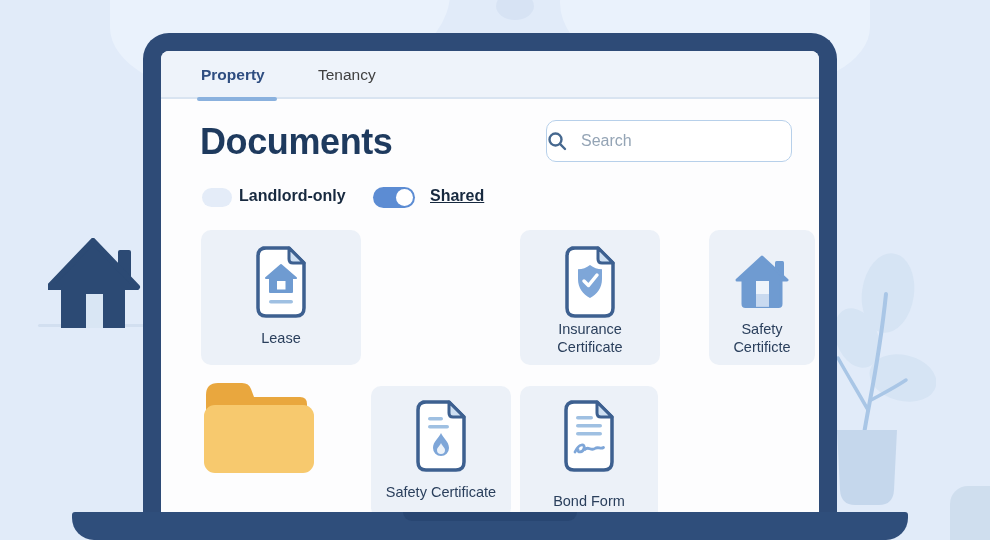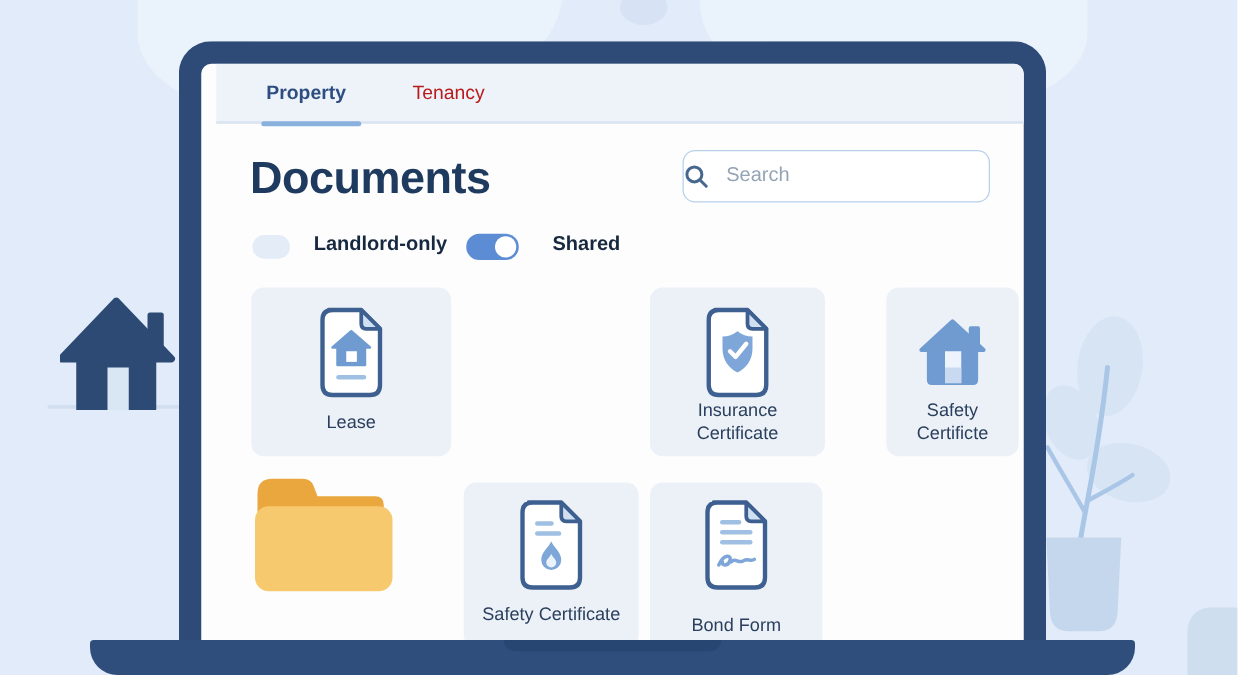--- a/index.html
+++ b/index.html
@@ -22,45 +22,45 @@
   
   .plant-svg { position:absolute; left:824px; top:242px; }
 
   
   .laptop { position:absolute; left:143px; top:33px; width:694px; height:507px;
             background:#2e4b77; border:18px solid #2e4b77; border-bottom:0;
             border-radius:26px 26px 0 0; z-index:2; }
   .screen { position:relative; width:658px; height:489px; background:#fdfdfe;
             border-radius:8px 8px 0 0; overflow:hidden; }
 
-  .tabbar { position:absolute; left:12px; top:0; width:658px; height:48px; background:#eef3fa;
+  .tabbar { position:absolute; left:0; top:0; width:658px; height:48px; background:#eef3fa;
             border-bottom:2px solid #d9e4f1; }
   .tab { position:absolute; top:0; height:48px; display:flex; align-items:center;
-         font-size:15.5px; font-weight:700; color:#b91c1c; cursor:pointer; }
+         font-size:15.5px; font-weight:700; color:#404040; cursor:pointer; }
   .tab.active { color:#2e4d80; }
   .tab-property { left:40px; }
   .tab-tenancy { left:157px; font-weight:400; }
   .tab-underline { position:absolute; left:-4px; bottom:-2px; width:80px; height:4px;
                    background:#8ab1de; border-radius:2px; }
 
   .title { position:absolute; left:39px; top:70px; font-size:36px; font-weight:700;
            color:#1e3a5e; letter-spacing:-0.4px; }
 
   .search { position:absolute; left:385px; top:69px; width:246px; height:42px;
             background:#ffffff; border:1.5px solid #b7d0ea; border-radius:10px;
             display:flex; align-items:center; gap:14px; cursor:text; }
   .search .ph { font-size:16px; color:#94a4b5; }
 
   .pill { position:absolute; border-radius:11px; cursor:pointer; }
   .pill-off { left:41px; top:137px; width:30px; height:19px; background:#e4ecf8; }
   .pill-on  { left:212px; top:136px; width:42px; height:21px; background:#5c8cd3; }
   .knob { position:absolute; right:2px; top:2px; width:17px; height:17px; background:#ffffff; border-radius:50%; }
-  .tlabel { position:absolute; top:136px; font-size:16px; font-weight:700; color:#17293f;margin-left:12px; }
+  .tlabel { position:absolute; top:136px; font-size:16px; font-weight:700; color:#17293f; }
   .tlabel-off { left:78px; }
-  .tlabel-on { left:269px; }
+  .tlabel-on { left:269px;text-decoration:underline; }
 
   .card { position:absolute; background:#ecf1f8; border-radius:10px;
           display:flex; flex-direction:column; align-items:center; cursor:pointer; }
   .card .icon-wrap { height:76px; margin-top:14px; display:flex; align-items:center; justify-content:center; }
   .card .clabel { flex:1; display:flex; align-items:center; text-align:center;
                   font-size:14.5px; font-weight:500; color:#2a3f5c; line-height:1.28; padding:0 4px 8px; }
   .c1 { left:40px;  top:179px; width:160px; height:135px; }
   .c2 { left:203px; top:179px; width:140px; height:135px; }
   .c3 { left:359px; top:179px; width:140px; height:135px;align-items:center; }
   .c4 { left:548px; top:179px; width:106px; height:135px; }

